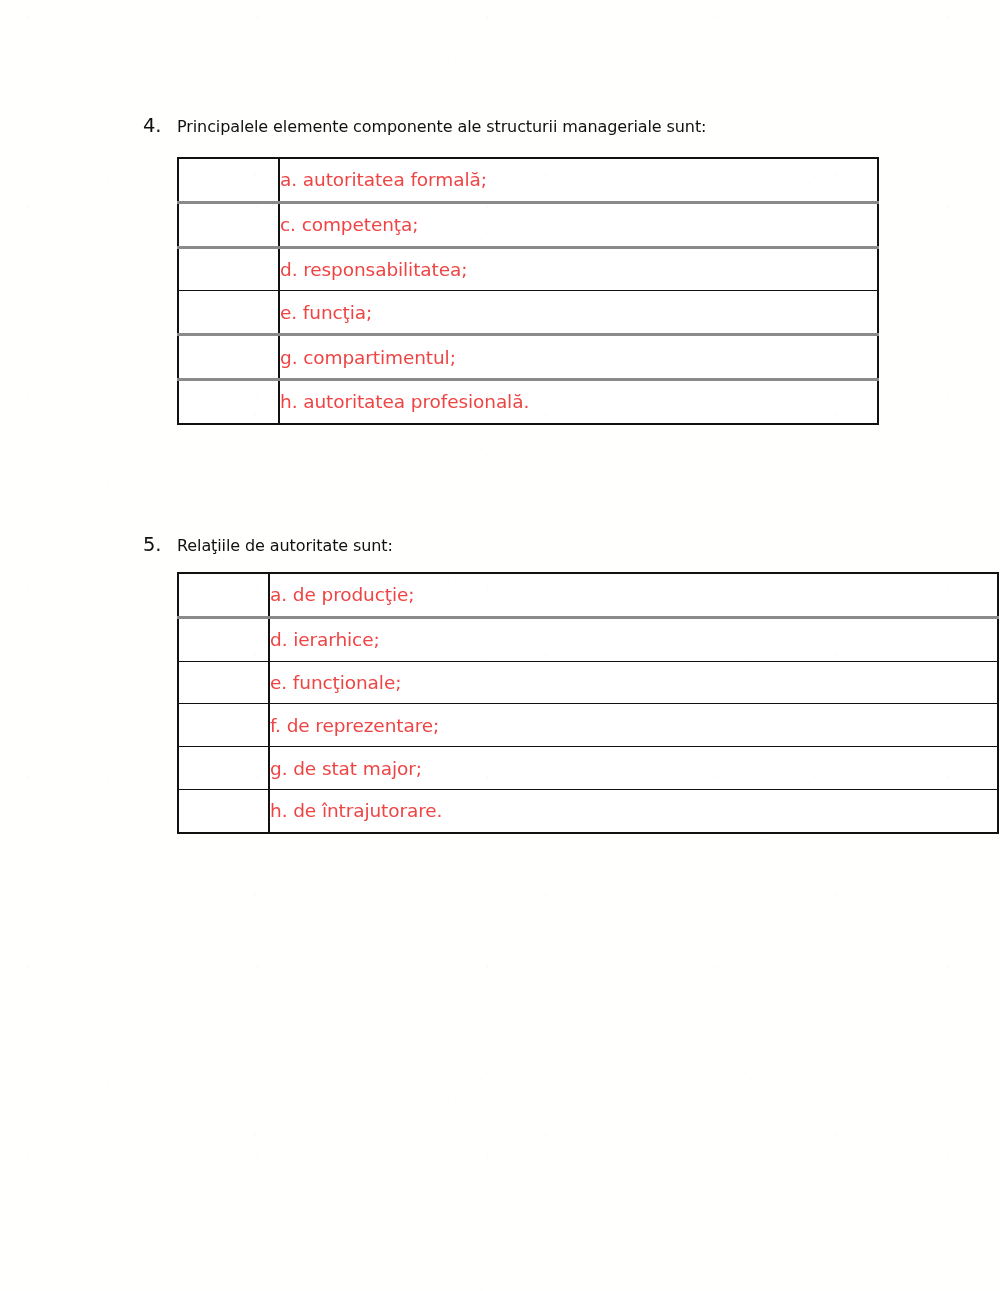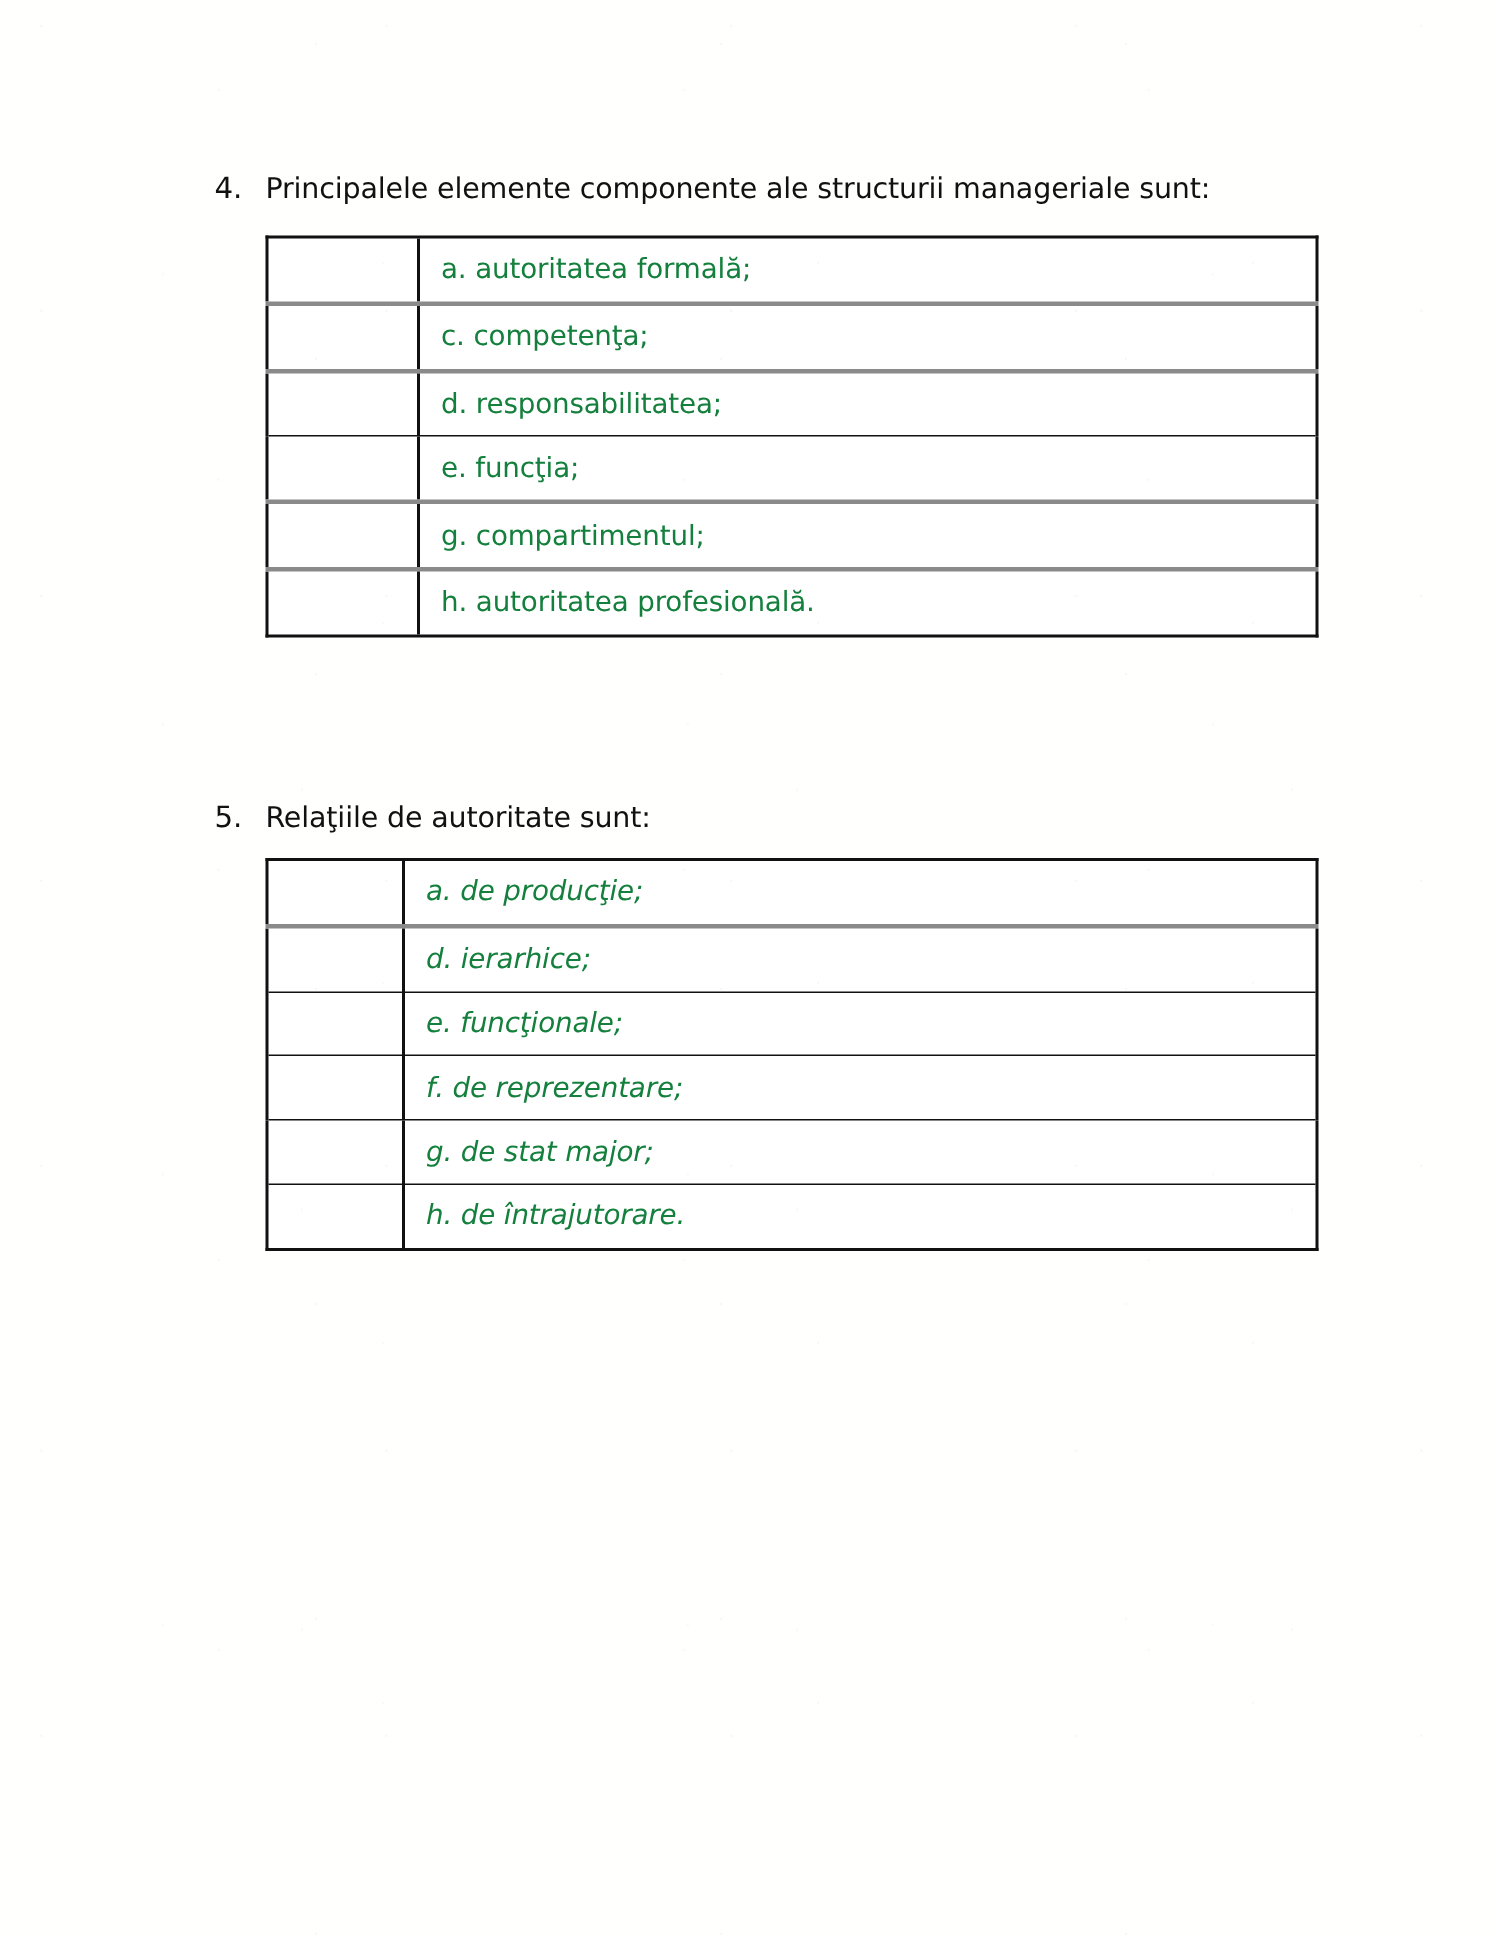--- a/index.html
+++ b/index.html
@@ -32,66 +32,64 @@
     letter-spacing: -0.1px;
     color: #111111;
     white-space: nowrap;
   }
   .question .qnum {
     width: 34px;
     flex: 0 0 34px;
     font-size: 19.5px;
   }
   .question .qtext {
-    font-size: 19px;
+    font-size: 16px;
   }
 
   #q4 { left: 143px; top: 114px; }
   #q5 { left: 143px; top: 533px; }
 
   
   .qtable {
     position: absolute;
     border-collapse: collapse;
     table-layout: fixed;
     background: #ffffff;
   }
   #table-4 {
     left: 177px;
     top: 157px;
     width: 702px;
   }
   #table-5 {
     left: 177px;
     top: 572px;
-    width: 702px;
-    font-style: italic;
+    width: 822px;
   }
   #table-4 col.c-blank { width: 101px; }
   #table-5 col.c-blank { width: 91px; }
 
   .qtable td {
     height: 41.8px;
     padding: 0;
     vertical-align: middle;
     border-left: 2px solid #111111;
     border-right: 2px solid #111111;
     border-top: 0;
     border-bottom: 0;
     background: #ffffff;
   }
   .qtable td.blank-cell {
     border-right: 1.6px solid #141414;
   }
   .qtable td.text-cell {
-    padding-left: 14px;
     font-family: "DejaVu Sans", sans-serif;
     font-size: 18.5px;
     letter-spacing: -0.1px;
-    color: #15803d;
+    color: #ef4444;
     white-space: nowrap;
   }
 
   
   .qtable tr:first-child td { border-top: 2.2px solid #111111; }
   .qtable tr:last-child  td { border-bottom: 2.2px solid #111111; margin-top: 36px; }
 
   
   .qtable tr.sep-gray  td { border-bottom: 3px solid #8a8a8a; }
   .qtable tr.sep-black td { border-bottom: 1.6px solid #111111; }

